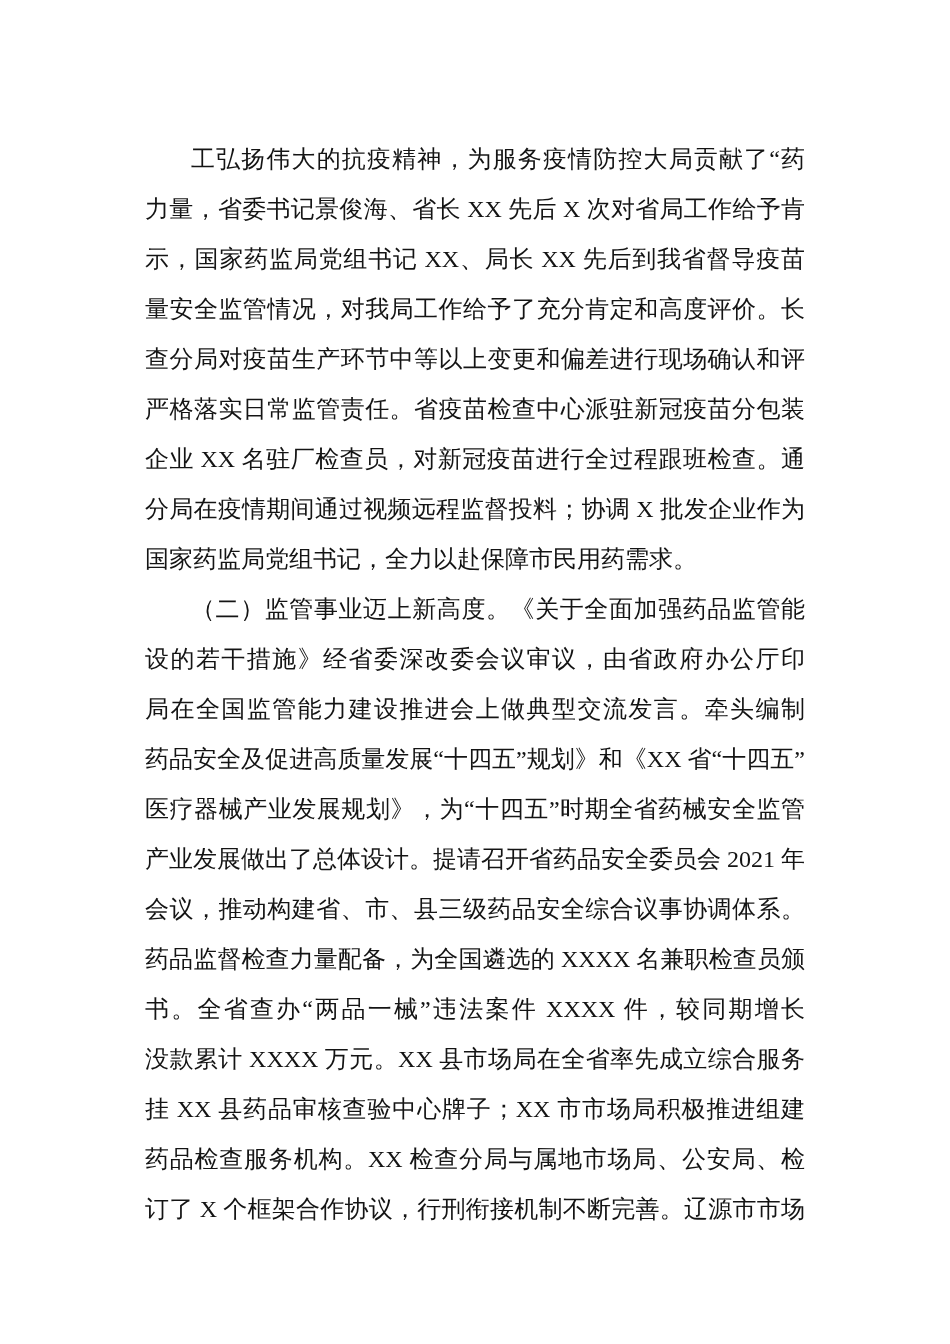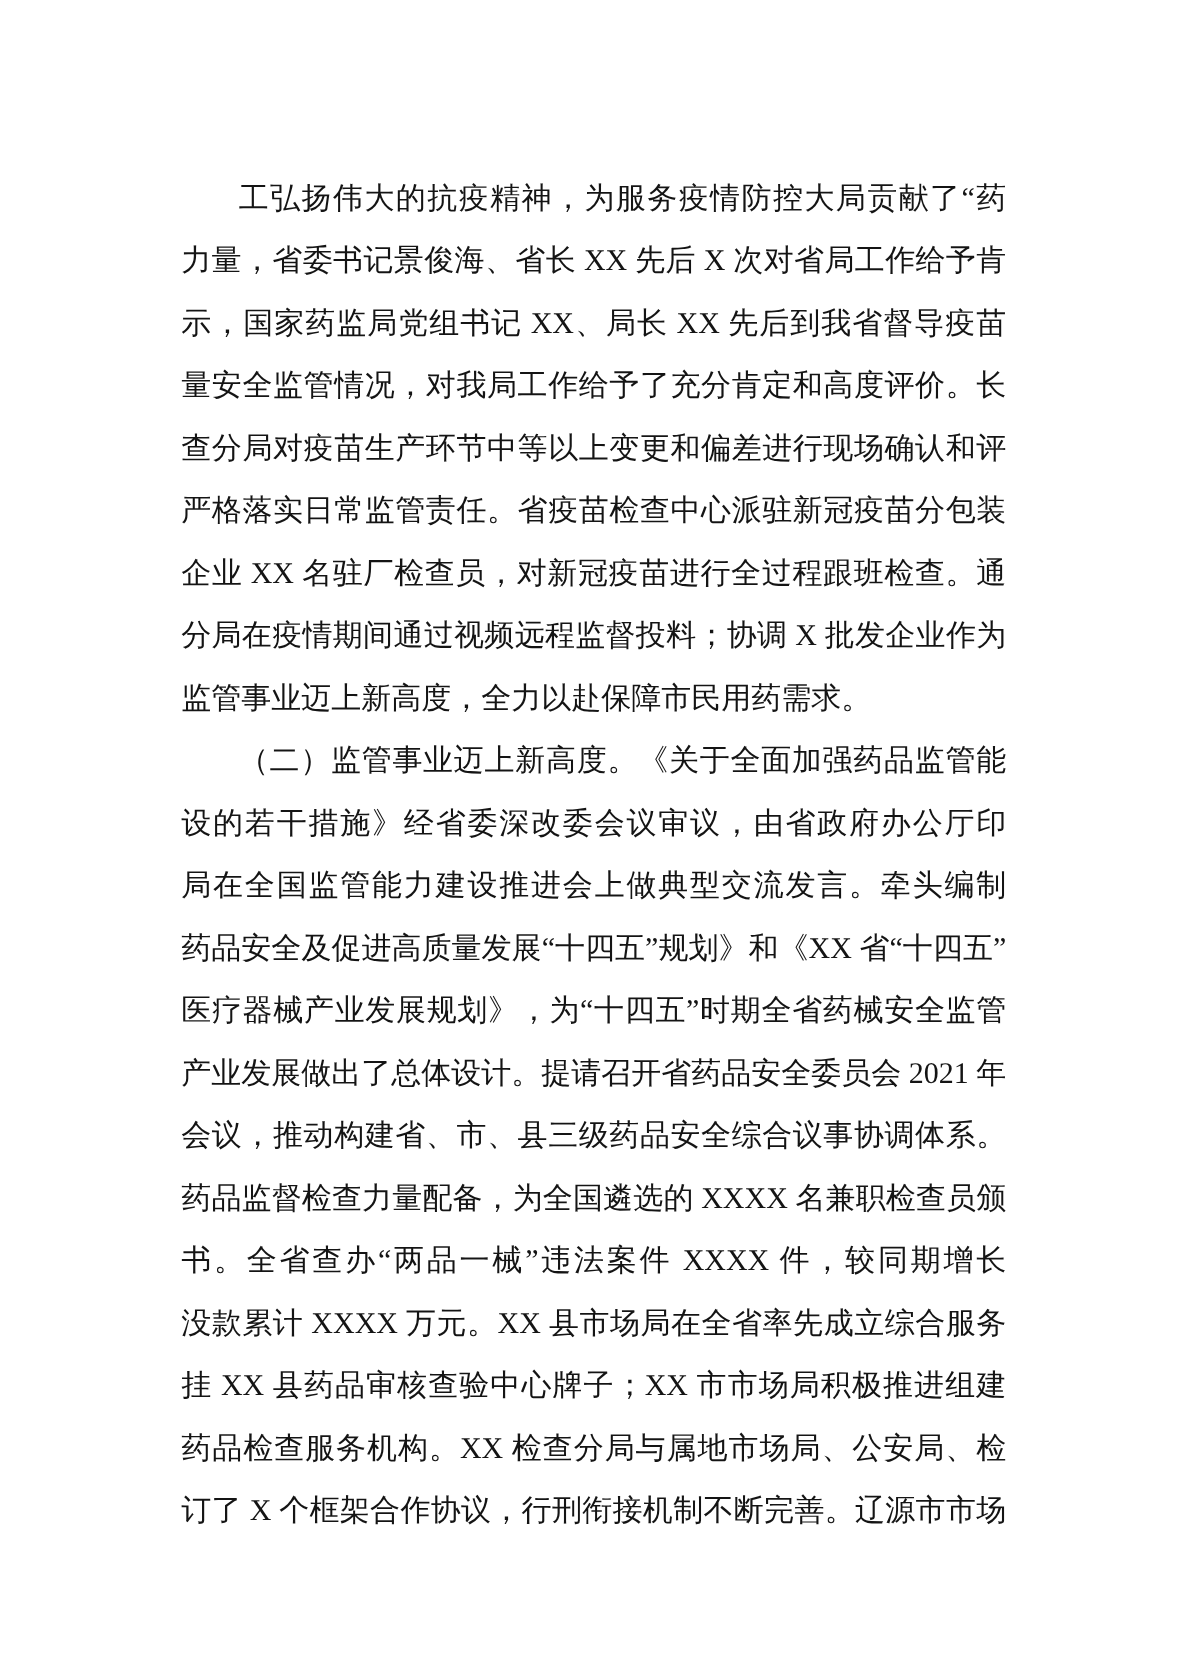--- a/index.html
+++ b/index.html
@@ -50,21 +50,21 @@
 <div class="page" style="background: rgb(255, 255, 255);">
   <div class="text-block" id="doc-body" style="color: rgb(20, 20, 20);">
       <div class="line just indent">工弘扬伟大的抗疫精神，为服务疫情防控大局贡献了“药监”</div>
       <div class="line just">力量，省委书记景俊海、省长 XX 先后 X 次对省局工作给予肯定性批</div>
       <div class="line just">示，国家药监局党组书记 XX、局长 XX 先后到我省督导疫苗保供和质</div>
       <div class="line just">量安全监管情况，对我局工作给予了充分肯定和高度评价。长春检</div>
       <div class="line just">查分局对疫苗生产环节中等以上变更和偏差进行现场确认和评估，</div>
       <div class="line just">严格落实日常监管责任。省疫苗检查中心派驻新冠疫苗分包装生产</div>
       <div class="line just">企业 XX 名驻厂检查员，对新冠疫苗进行全过程跟班检查。通化检查</div>
       <div class="line just">分局在疫情期间通过视频远程监督投料；协调 X 批发企业作为药品</div>
-      <div class="line">监管事业迈上新高度，全力以赴保障市民用药需求。</div>
+      <div class="line">国家药监局党组书记，全力以赴保障市民用药需求。</div>
       <div class="line just indent">（二）监管事业迈上新高度。《关于全面加强药品监管能力建</div>
       <div class="line just">设的若干措施》经省委深改委会议审议，由省政府办公厅印发，省</div>
       <div class="line just">局在全国监管能力建设推进会上做典型交流发言。牵头编制《XX 省</div>
       <div class="line just">药品安全及促进高质量发展“十四五”规划》和《XX 省“十四五”</div>
       <div class="line just">医疗器械产业发展规划》，为“十四五”时期全省药械安全监管和</div>
       <div class="line just">产业发展做出了总体设计。提请召开省药品安全委员会 2021 年工作</div>
       <div class="line just">会议，推动构建省、市、县三级药品安全综合议事协调体系。加强</div>
       <div class="line just">药品监督检查力量配备，为全国遴选的 XXXX 名兼职检查员颁发了聘</div>
       <div class="line just">书。全省查办“两品一械”违法案件 XXXX 件，较同期增长 XXX%，罚</div>
       <div class="line just">没款累计 XXXX 万元。XX 县市场局在全省率先成立综合服务中心，加</div>

